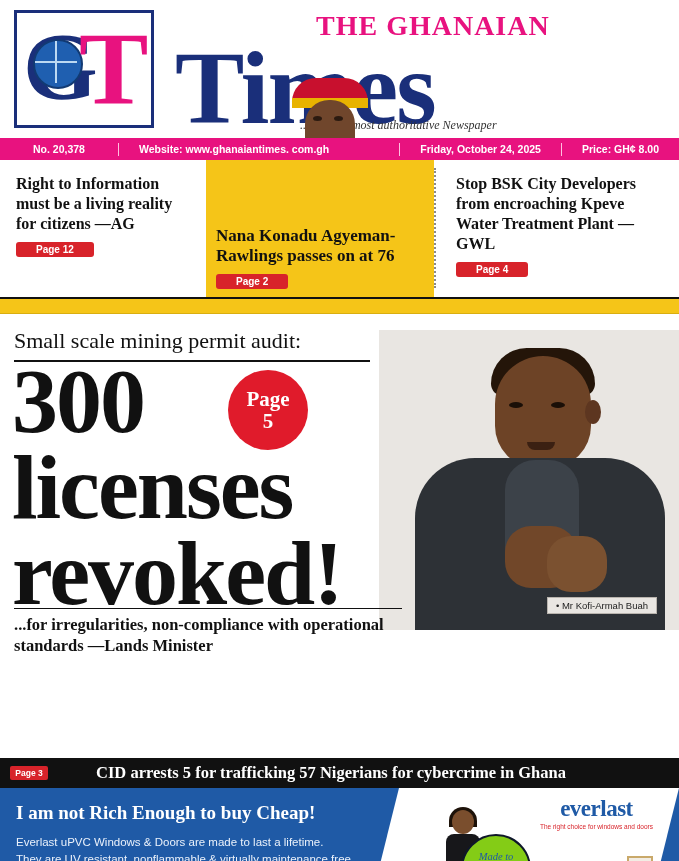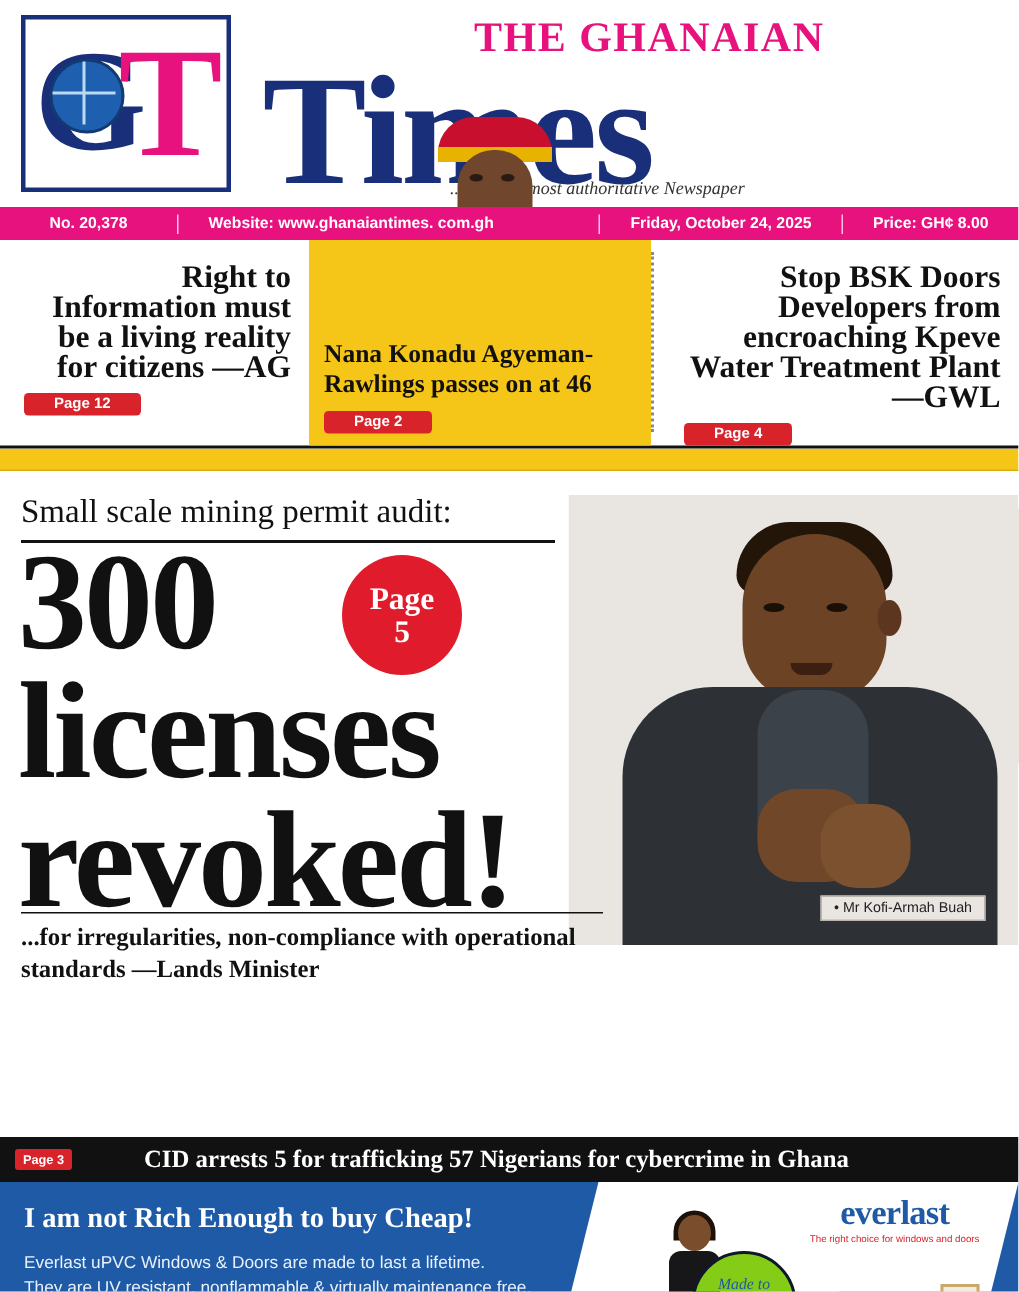--- a/index.html
+++ b/index.html
@@ -204,24 +204,23 @@
   .dashed-sep {
     position: absolute;
     top: 8px;
     width: 0;
     height: 120px;
     border-left: 2px dotted #8a8a8a;
   }
   .teaser-title {
     font-family: "Liberation Serif", serif;
     font-weight: bold;
-    font-size: 21px;
+    font-size: 16px;
     line-height: 20px;
     color: #111111;
-    text-align: right;
   }
   .page-tag {
     display: inline-block;
     margin-top: 8px;
     background: #d8232a;
     color: #ffffff;
     font-size: 10px;
     font-weight: bold;
     padding: 2px 20px;
     border-radius: 3px;
@@ -644,29 +643,29 @@
 
     <div class="teaser t1">
       <div class="teaser-title">Right to Information must be a living reality for citizens —AG</div>
       <div class="page-tag">Page 12</div>
     </div>
 
     <div class="dashed-sep" style="left:206px;"></div>
 
     <div class="teaser t2">
       <div class="t2-inner">
-        <div class="t2-title">Nana Konadu Agyeman-Rawlings passes on at 46</div>
+        <div class="t2-title">Nana Konadu Agyeman-Rawlings passes on at 76</div>
         <div class="page-tag">Page 2</div>
       </div>
     </div>
 
     <div class="dashed-sep" style="left:434px;"></div>
 
     <div class="teaser t3">
-      <div class="teaser-title">Stop BSK Doors Developers from encroaching Kpeve Water Treatment Plant —GWL</div>
+      <div class="teaser-title">Stop BSK City Developers from encroaching Kpeve Water Treatment Plant —GWL</div>
       <div class="page-tag">Page 4</div>
     </div>
   </div>
 
   <div class="yellow-band"></div>
 
   <div class="lead">
 
     <div class="lead-photo">
       <div class="lp-bg"></div>

